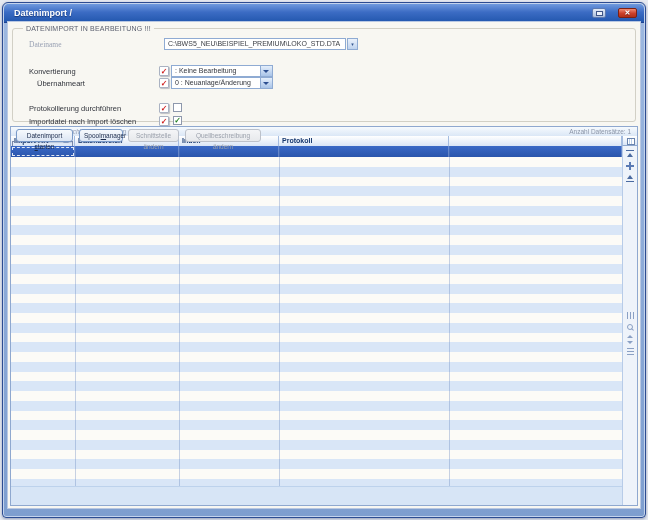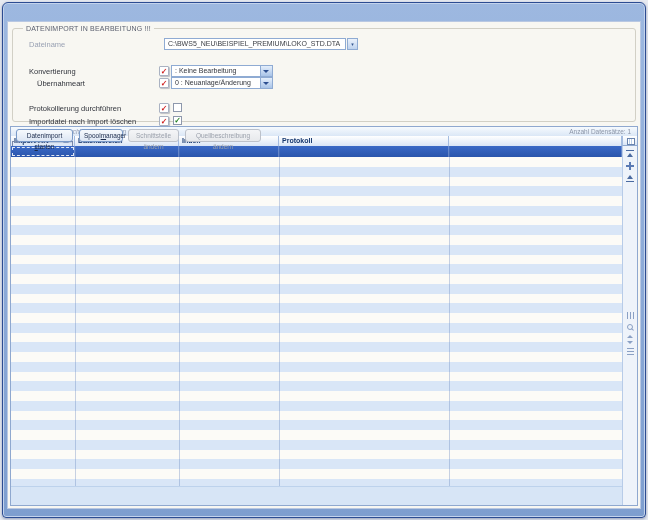--- a/index.html
+++ b/index.html
@@ -195,27 +195,36 @@
   .rows3{position:absolute;left:1px;top:1px;width:7px;height:7px;
     background:repeating-linear-gradient(0deg,#8aa0c4 0 1px,transparent 1px 3px);}
   .updown .u{position:absolute;left:1px;top:0;border-left:3px solid transparent;border-right:3px solid transparent;border-bottom:3px solid #8aa0c4;}
   .updown .d{position:absolute;left:1px;bottom:0;border-left:3px solid transparent;border-right:3px solid transparent;border-top:3px solid #8aa0c4;}
 </style>
 </head>
 <body>
 
 <div class="window">
 
+  <div class="titlebar">
+    <span class="title-text">Datenimport /</span>
+    <span class="winbtn btn-restore">
+      <span class="glyph"></span>
+    </span>
+    <span class="winbtn btn-close">
+      <span>✕</span>
+    </span>
+  </div>
 
   <div class="content">
 
     <div class="groupbox">
       <span class="group-legend">DATENIMPORT IN BEARBEITUNG !!!</span>
 
-      <span class="fld-label dim" style="left:16px;top:11px;">Dateiname</span>
+      <span class="fld-label dim" style="left:16px;top:11px;font-family:Liberation Serif, serif;">Dateiname</span>
       <div class="textbox" style="left:151px;top:9px;width:182px;">C:\BWS5_NEU\BEISPIEL_PREMIUM\LOKO_STD.DTA</div>
       <div class="mini-btn" style="left:334px;top:9px;">▾</div>
 
       <span class="fld-label" style="left:16px;top:38px;">Konvertierung</span>
       <span class="flag-toggle" style="left:146px;top:37px;">✓</span>
       <div class="dropdown" style="left:158px;top:36px;">
         <span class="val"> : Keine Bearbeitung</span>
         <span class="arrow"></span>
       </div>
 

